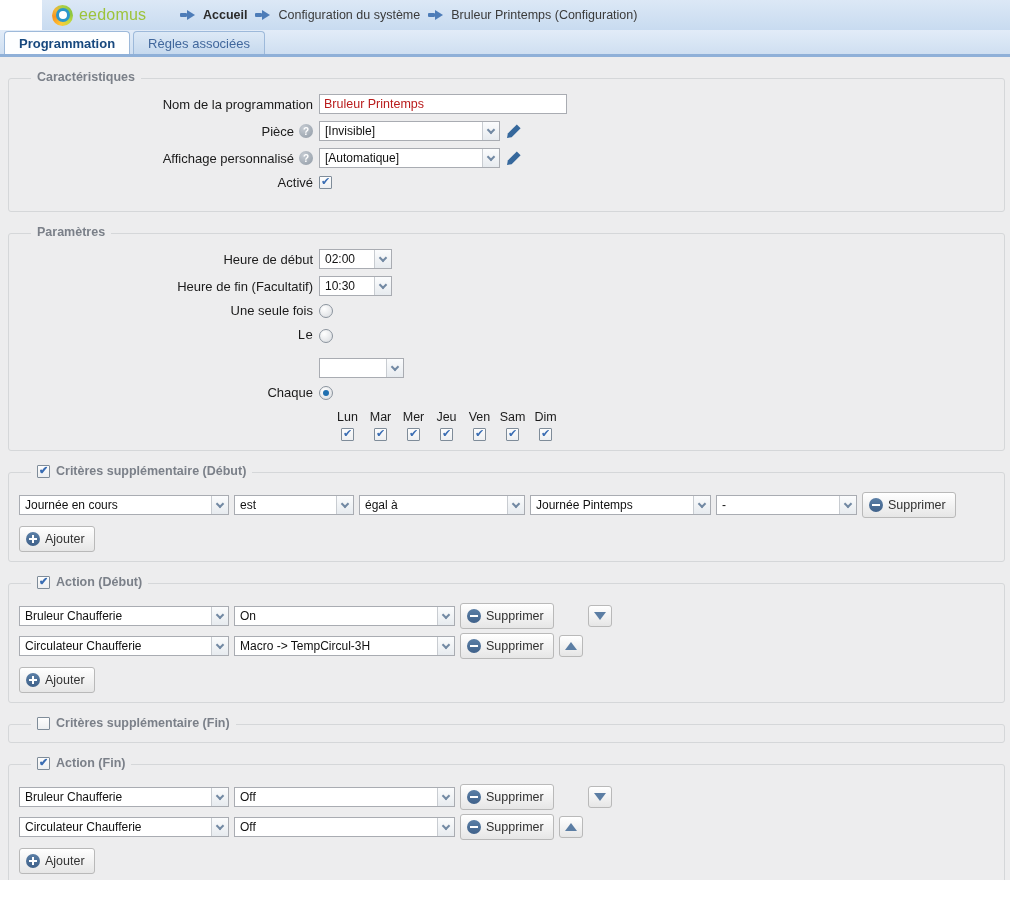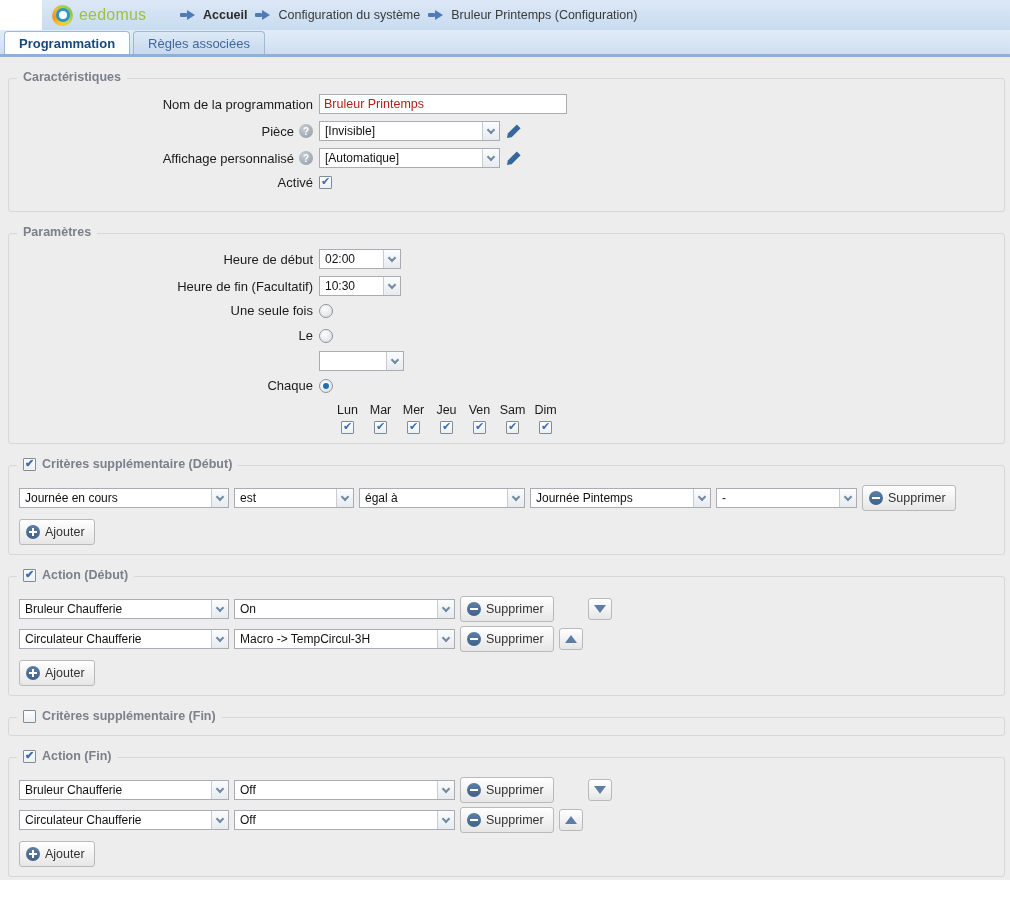--- a/index.html
+++ b/index.html
@@ -25,41 +25,41 @@
   .tabbar { height:27px; background:linear-gradient(#e2ecf8,#cfdff1); display:flex; align-items:flex-end; padding-left:4px; border-bottom:3px solid #8fb0d8; }
   .tab { height:23px; display:flex; align-items:center; padding:0 14px; font-size:13px;
          border:1px solid #9db9da; border-bottom:none; border-radius:4px 4px 0 0; margin-right:3px; }
   .tab.active { background:#fdfeff; color:#17487e; font-weight:bold; }
   .tab.inactive { background:linear-gradient(#dde9f6,#c6d9ee); color:#41679c; }
 
   
   .content { height:823px; background:#ededee; padding-top:21px; overflow:hidden; }
 
   .fs { position:relative; border:1px solid #d5d7d9; border-radius:3px; margin:0 5px 21px 8px; padding:15px 10px 9px 10px; }
-  .fs-legend { position:absolute; top:-9px; left:8px; background:#ededee; padding:0 6px; display:flex; align-items:flex-end; gap:6px;
+  .fs-legend { position:absolute; top:-9px; left:22px; background:#ededee; padding:0 6px; display:flex; align-items:flex-end; gap:6px;
                font-weight:bold; font-size:12.5px; color:#7b8089; }
   .fs.empty { padding:10px 10px 7px 10px; }
 
   .row { display:flex; align-items:center; margin-bottom:7px; }
   .lbl { width:300px; flex:none; display:flex; justify-content:flex-end; align-items:center; gap:5px;
          padding-right:6px; font-size:13px; color:#1b1b1b; }
 
   .help { width:14px; height:14px; border-radius:50%; flex:none; background:radial-gradient(circle at 35% 30%, #c6ccd3, #8f99a4);
           color:#fff; font-size:10px; font-weight:bold; display:flex; align-items:center; justify-content:center; }
 
   .txt { height:20px; border:1px solid #a9acb2; width:248px; padding:0 4px; font-size:12.5px; color:#b91c1c; font-family:inherit; background:#fff; }
 
   .sel { position:relative; height:20px; background:#fff; border:1px solid #a9acb2; display:flex; align-items:center;
          font-size:12px; color:#111; padding:0 22px 0 5px; white-space:nowrap; overflow:hidden; }
   .sel-btn { position:absolute; right:0; top:0; bottom:0; width:17px; background:linear-gradient(#fbfcfd,#e7ebef);
              border-left:1px solid #c8ccd1; display:flex; align-items:center; justify-content:center; }
   .chev { width:6px; height:6px; border-right:2px solid #7289a3; border-bottom:2px solid #7289a3; transform:rotate(45deg); margin-top:-3px; }
 
   .w180{width:181px;} .w210{width:210px;} .w150{width:120px;} .w165{width:166px;} .w140{width:141px;} .w220{width:221px;}
-  .w75{width:82px;} .w85{width:85px;}
+  .w75{width:73px;} .w85{width:85px;}
 
   .cb { width:13px; height:13px; border:1px solid #7f8c99; border-radius:1px; background:linear-gradient(#fdfdfd,#edeff1);
         display:inline-flex; align-items:center; justify-content:center; flex:none; }
   .cb.checked::after { content:"\2714"; font-size:11px; color:#3a6db3; margin-top:-2px; }
 
   .rad { width:14px; height:14px; border-radius:50%; border:1px solid #8b949e; background:radial-gradient(circle at 35% 30%, #ffffff, #d7dade);
          display:inline-flex; align-items:center; justify-content:center; flex:none; }
   .rad.checked::after { content:""; width:6px; height:6px; border-radius:50%; background:#1f6fb0; }
 
   .btn { display:inline-flex; align-items:center; gap:5px; height:26px; padding:0 9px 0 6px; border:1px solid #b9b9b9; border-radius:3px;
@@ -180,21 +180,21 @@
           <span>10:30</span>
           <span class="sel-btn">
               <span class="chev"></span>
             </span>
         </div>
       </div>
       <div class="row" style="margin-bottom:10px;">
         <div class="lbl">Une seule fois</div>
         <span class="rad"></span>
       </div>
-      <div class="row" style="margin-bottom:8px;">
+      <div class="row" style="margin-bottom:15px;font-family:Liberation Mono, monospace;">
         <div class="lbl">Le</div>
         <span class="rad"></span>
       </div>
       <div class="row">
         <div class="lbl"></div>
         <div class="sel w85">
           <span></span>
           <span class="sel-btn">
               <span class="chev"></span>
             </span>

